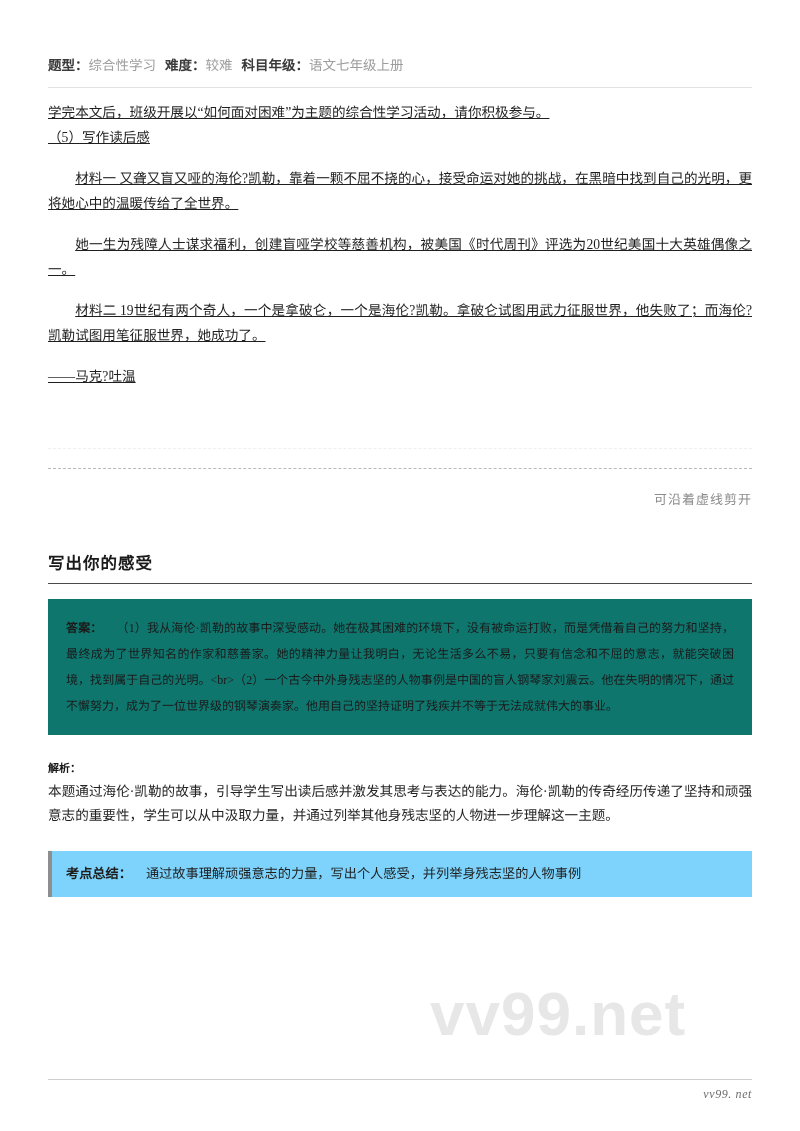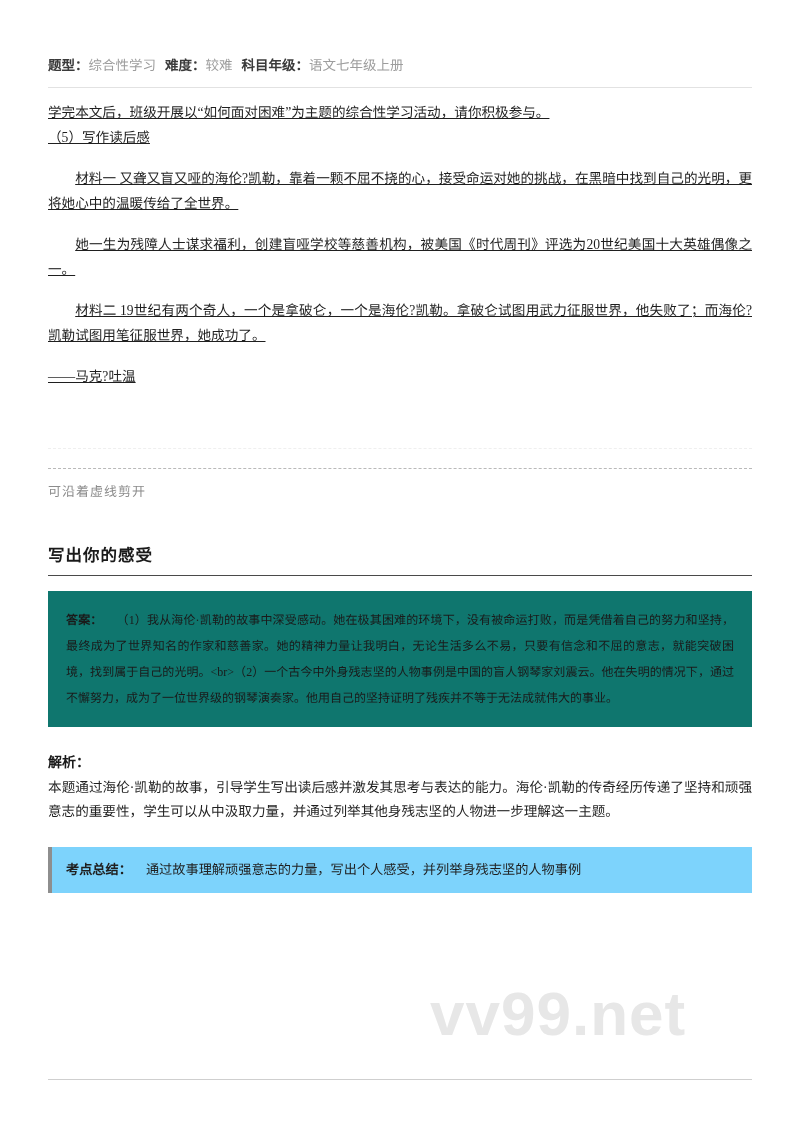--- a/index.html
+++ b/index.html
@@ -85,22 +85,22 @@
   .dash-faint {
     border-top: 1px dashed #efefef;
     height: 0;
   }
   .dash-main {
     margin-top: 19px;
     border-top: 1px dashed #b9b9b9;
     height: 0;
   }
   .cut-label {
-    margin-top: 12px;
-    text-align: left;
+    margin-top: 20px;
+    text-align: right;
     font-size: 13px;
     color: #8c8c8c;
     letter-spacing: 1px;
   }
 
   
   .answer-head {
     margin-top: 42px;
     font-family: "Liberation Sans", "DejaVu Sans", sans-serif;
     font-size: 16.5px;
@@ -126,21 +126,21 @@
   }
   .answer-box .tag {
     font-weight: bold;
     font-family: "Liberation Sans", "DejaVu Sans", serif;
   }
   .tag-space { display: inline-block; width: 14px; }
 
   .analysis-head {
     margin-top: 24px;
     font-family: Liberation Sans, sans-serif;
-    font-size: 14px;
+    font-size: 11px;
     font-weight: bold;
     color: #1a1a1a;
   }
   .analysis-body {
     margin-top: 5px;
     font-size: 13.6px;
     line-height: 24.5px;
     color: #1f1f1f;
     text-align: justify;
   }
@@ -222,15 +222,16 @@
     <div class="analysis-body">本题通过海伦·凯勒的故事，引导学生写出读后感并激发其思考与表达的能力。海伦·凯勒的传奇经历传递了坚持和顽强意志的重要性，学生可以从中汲取力量，并通过列举其他身残志坚的人物进一步理解这一主题。</div>
 
     <div class="keypoint-box">
       <span class="tag">考点总结：</span><span class="tag-space"></span><span>通过故事理解顽强意志的力量，写出个人感受，并列举身残志坚的人物事例</span>
     </div>
 
   </div>
 
   <div class="footer">
     <div class="footer-rule"></div>
+    <div class="footer-text">vv99. net</div>
   </div>
 
 </div>
 
 </body></html>

